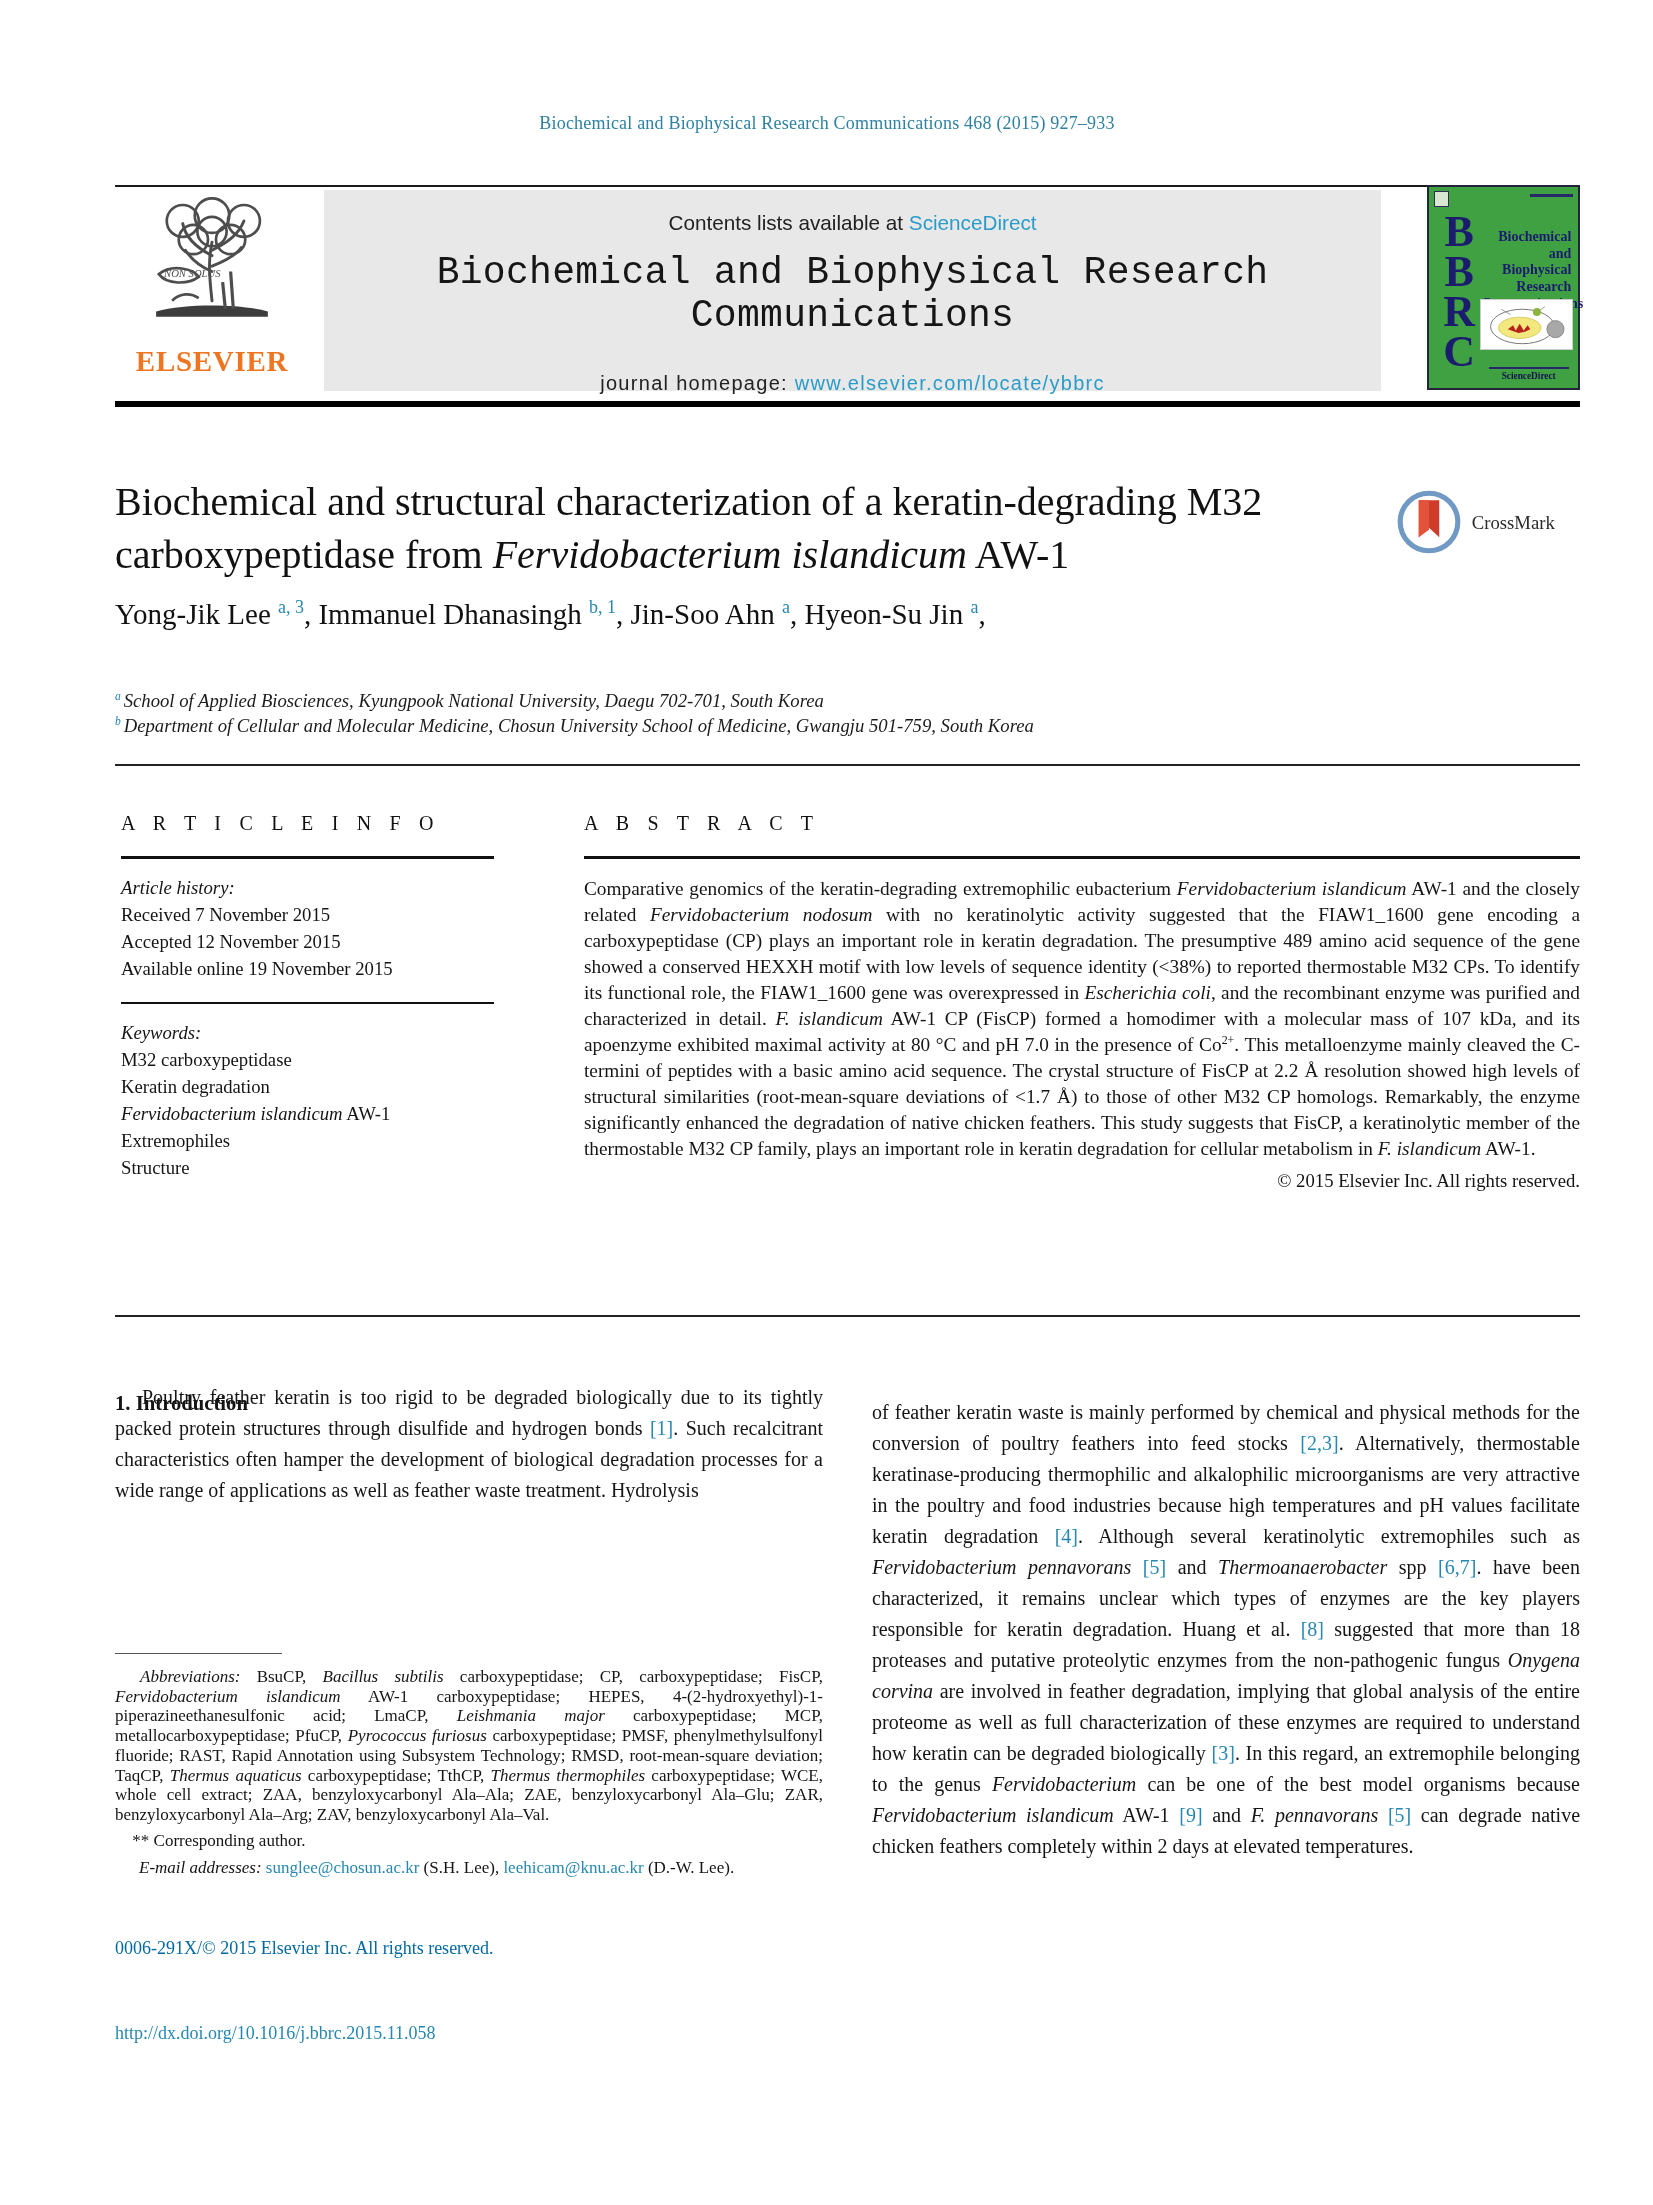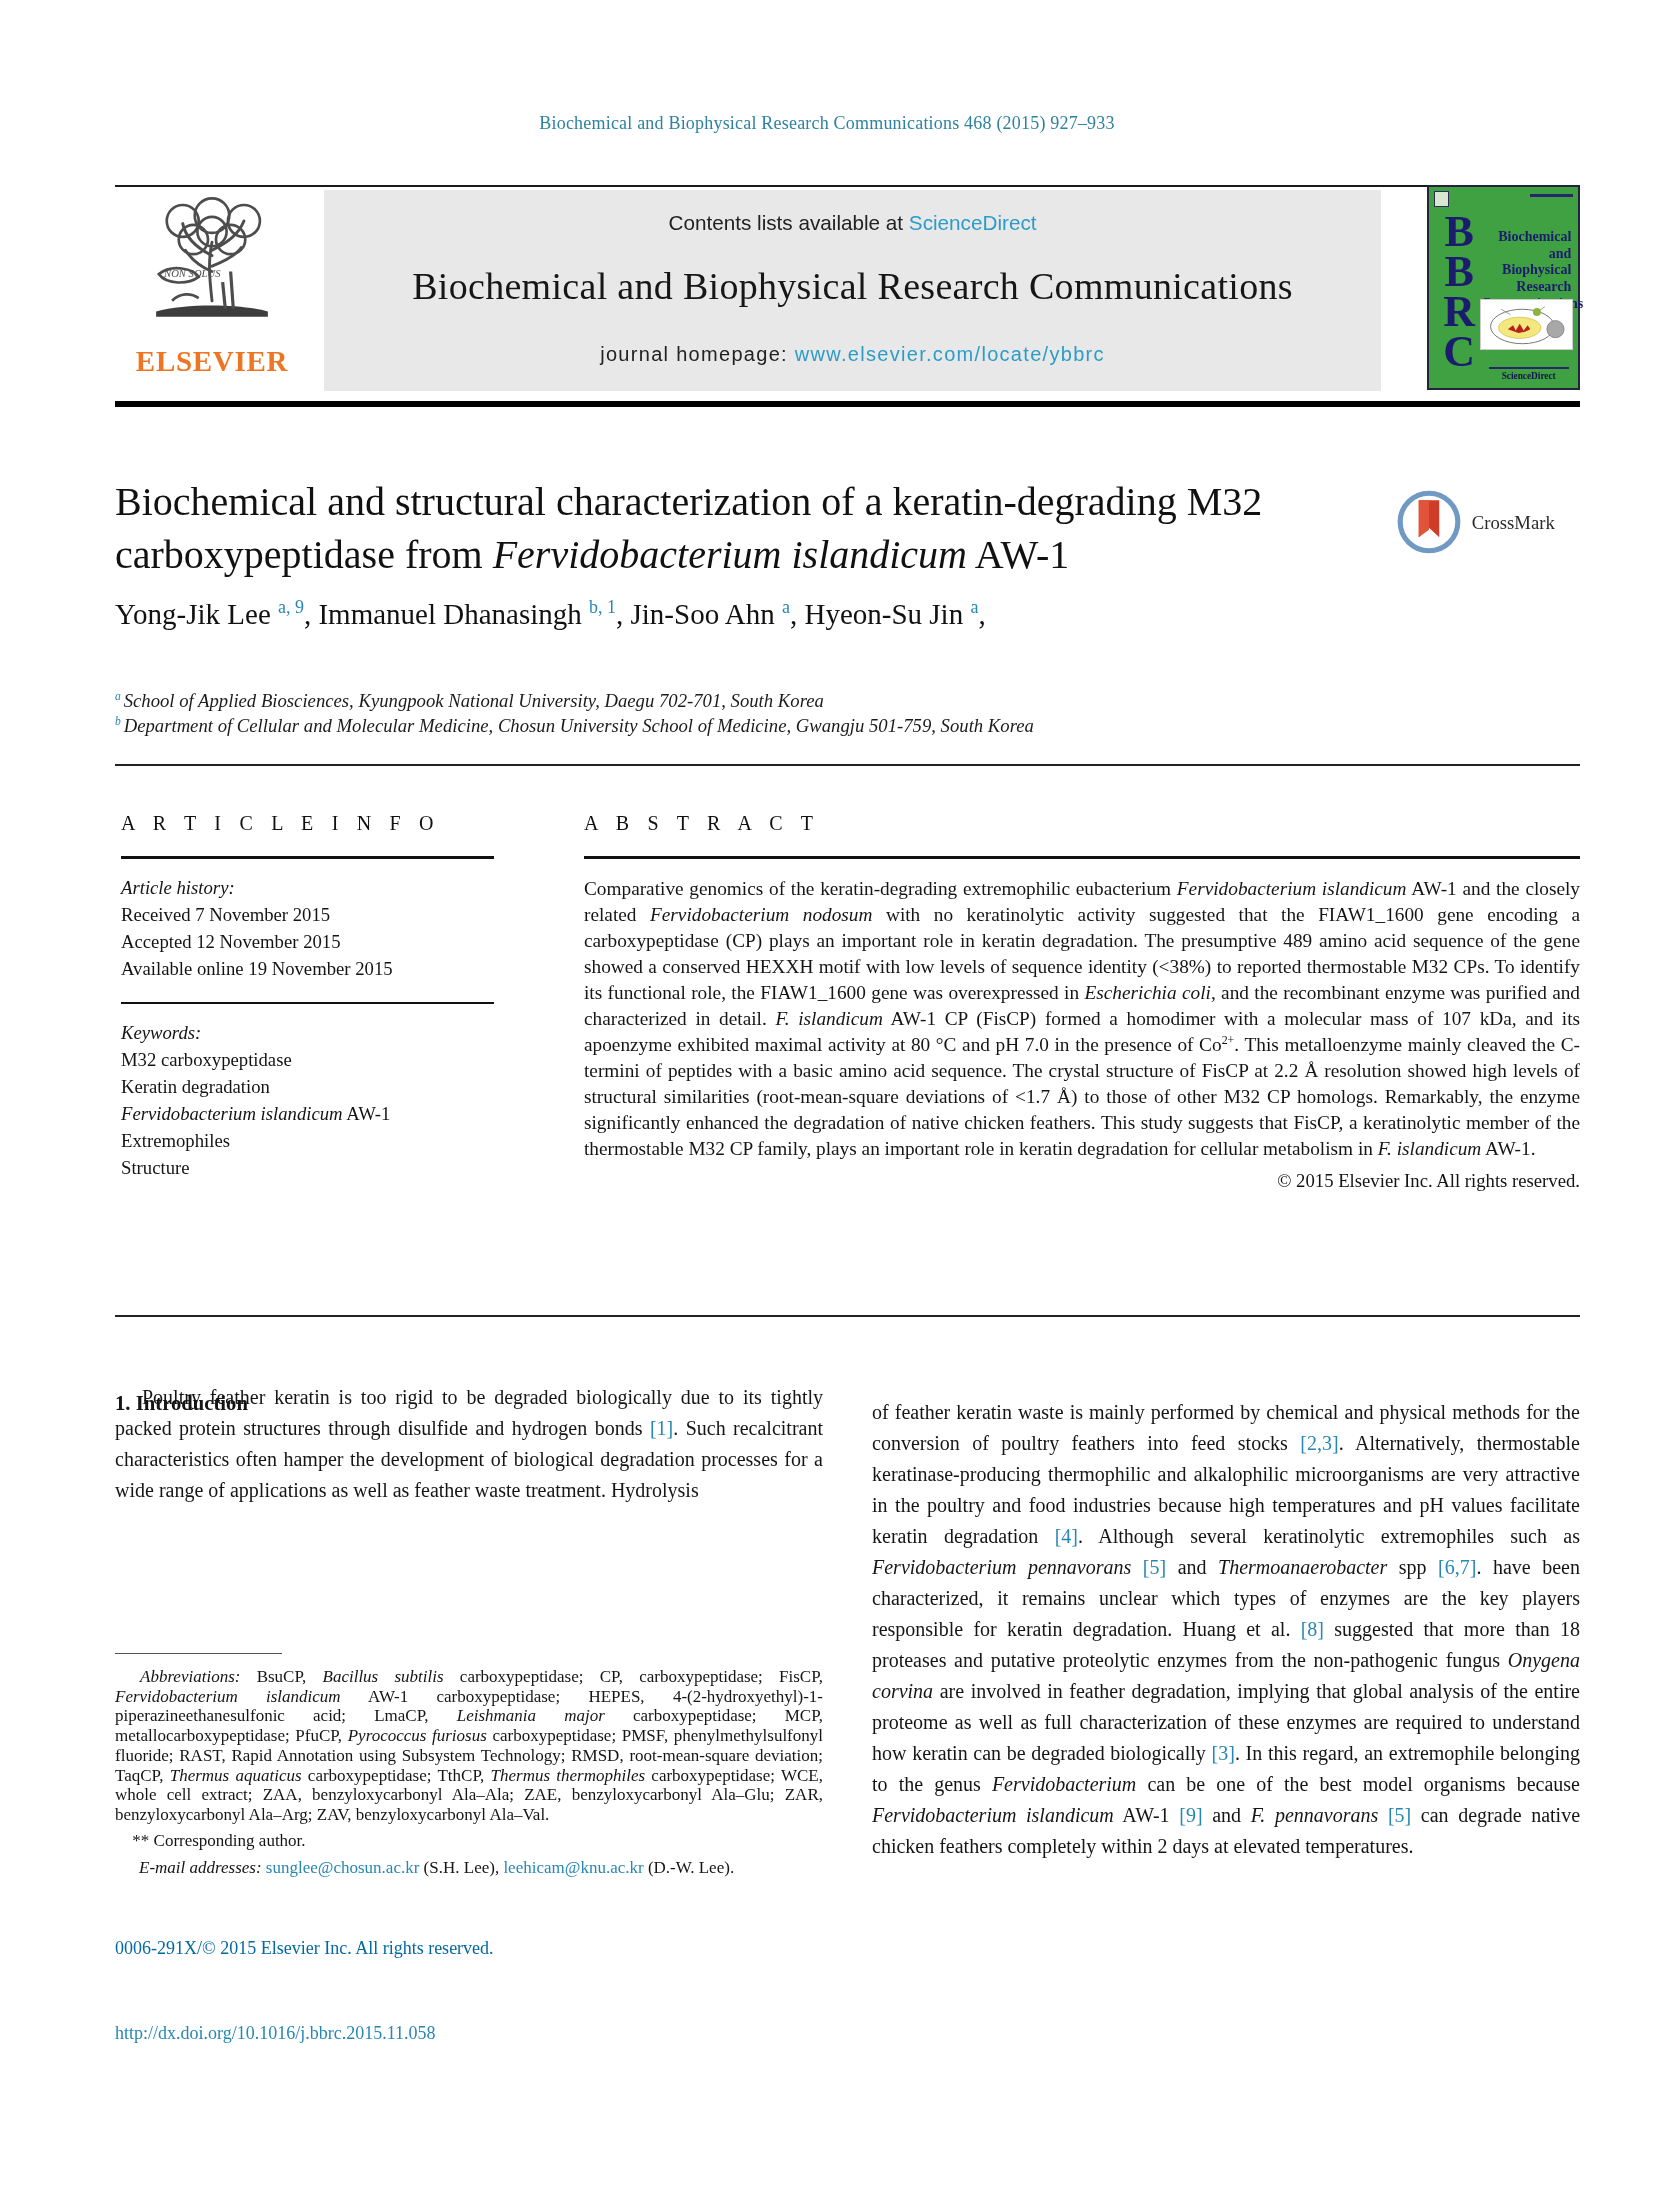--- a/index.html
+++ b/index.html
@@ -24,21 +24,21 @@
   .rule-top{top:185px;left:115px;width:1465px;height:2px;background:#1a1a1a;}
   .rule-thick{top:401px;left:115px;width:1465px;height:6px;background:#000;}
   .rule-thin{top:764px;left:115px;width:1465px;height:2px;background:#222;}
   .rule-bottom{top:1315px;left:115px;width:1465px;height:2px;background:#222;}
 
   
   .mast-gray{position:absolute;left:324px;top:190px;width:1057px;height:201px;background:#e8e8e8;}
   .contents-line{margin-top:21.3px;text-align:center;font-family:"Liberation Sans","DejaVu Sans",sans-serif;
     font-size:20.7px;color:#222;}
   .contents-line .sd{color:var(--mastlink);text-decoration:none;}
-  .mast-title{margin-top:29px;text-align:center;font-size:38px;color:#161616;letter-spacing:0.3px;}
+  .mast-title{margin-top:16px;text-align:center;font-size:38px;color:#161616;letter-spacing:0.3px;font-family:Liberation Mono, monospace;}
   .homepage-line{margin-top:35px;text-align:center;font-family:"Liberation Sans","DejaVu Sans",sans-serif;
     font-size:20px;color:#222;letter-spacing:1.3px;}
   .homepage-line a{color:var(--mastlink);text-decoration:none;}
 
   .elsevier{position:absolute;left:112px;top:197px;width:200px;height:193px;text-align:center;}
   .elsevier svg{display:block;margin:0 auto;}
   .elsevier-word{margin-top:2.7px;font-size:29px;font-weight:bold;color:var(--elsevier-orange);
     letter-spacing:0.7px;font-family:"Liberation Serif",serif;}
 
   
@@ -193,21 +193,21 @@
         <circle cx="50" cy="50" r="45" fill="#ffffff" stroke="#7099c4" stroke-width="8"></circle>
         <path d="M34 16 L66 16 L66 74 L50 59 L34 74 Z" fill="#cf3d2a"></path>
         <path d="M34 16 L50 16 L50 62 L34 74 Z" fill="#e2543a"></path>
         <path d="M44 82 L50 74 L56 82 Z" fill="#ffffff"></path>
       </svg>
     </span>
     <span class="crossmark-label">CrossMark</span>
   </div>
 
   <div class="authors">
-    <div><span>Yong-Jik Lee </span><span class="seg-supl">a, 9</span><span>, Immanuel Dhanasingh </span><span class="seg-supl">b, 1</span><span>, Jin-Soo Ahn </span><span class="seg-supl">a</span><span>, Hyeon-Su Jin </span><span class="seg-supl">a</span><span>,</span></div>
+    <div><span>Yong-Jik Lee </span><span class="seg-supl">a, 3</span><span>, Immanuel Dhanasingh </span><span class="seg-supl">b, 1</span><span>, Jin-Soo Ahn </span><span class="seg-supl">a</span><span>, Hyeon-Su Jin </span><span class="seg-supl">a</span><span>,</span></div>
   </div>
 
   <div class="affils">
       <div><span class="seg-sup">a </span><span>School of Applied Biosciences, Kyungpook National University, Daegu 702-701, South Korea</span></div>
       <div><span class="seg-sup">b </span><span>Department of Cellular and Molecular Medicine, Chosun University School of Medicine, Gwangju 501-759, South Korea</span></div>
     </div>
 
   <div class="rule rule-thin"></div>
 
   <div class="info-col">

